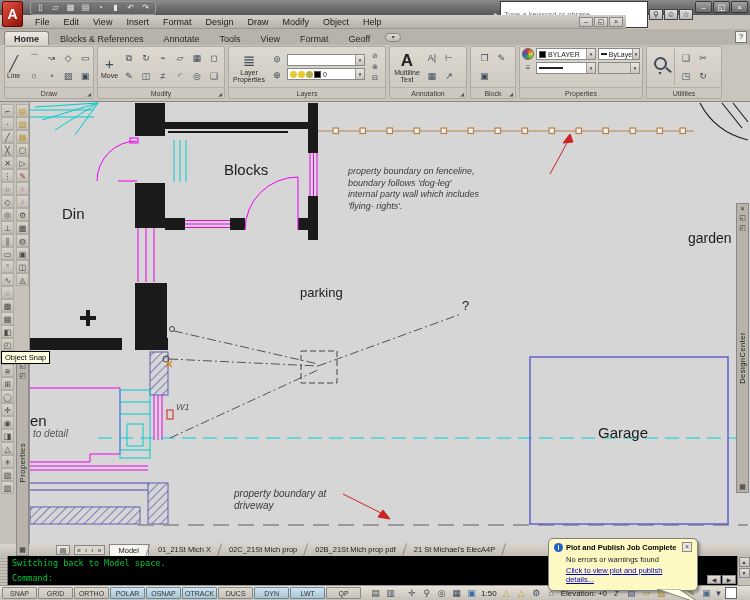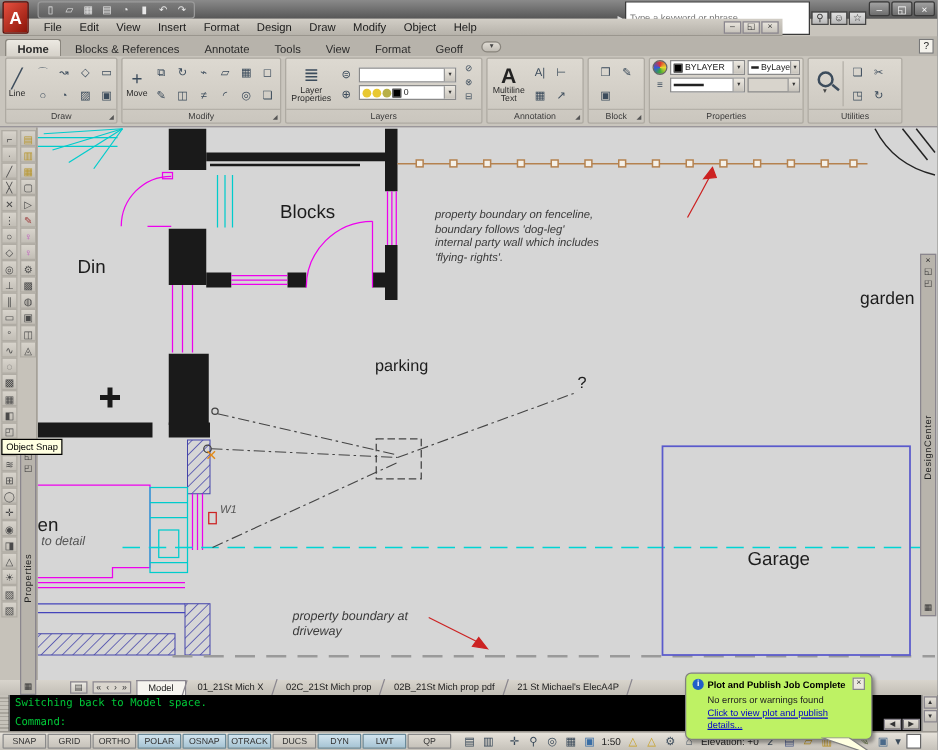--- a/index.html
+++ b/index.html
@@ -113,21 +113,21 @@
   .tg { min-width:35px; height:12px; border:1px solid #8a8a8a; background:linear-gradient(#dedad2,#c6c2ba);
     font-size:7px; color:#333; display:flex; align-items:center; justify-content:center; border-radius:1px; margin-right:1px; padding:0 2px; }
   .tg.on { background:linear-gradient(#d2e4ee,#a6c4d4); border-color:#6a8a9a; }
   .sic { width:15px; height:13px; font-size:9px; line-height:13px; text-align:center; color:#3a4a5a; }
   .sgap { width:6px; }
   .stext { font-size:8px; color:#222; padding:0 2px; white-space:nowrap; }
   .cleanscr { width:12px; height:12px; background:#fff; border:1px solid #666; margin-left:2px; }
 
   
   .balloon { position:absolute; left:548px; top:538px; width:150px; z-index:100;
-    background:#bef264; border:1px solid #808080; border-radius:5px; box-shadow:2px 2px 3px rgba(0,0,0,.35); padding:3px 5px 4px; }
+    background:#fef9c3; border:1px solid #808080; border-radius:5px; box-shadow:2px 2px 3px rgba(0,0,0,.35); padding:3px 5px 4px; }
   .bhead { display:flex; align-items:center; }
   .binfo { width:9px; height:9px; border-radius:50%; background:#2060c8; color:#fff; font-size:7px; line-height:9px; text-align:center; font-weight:bold; margin-right:3px; flex:none; }
   .btitle { font-size:7.5px; font-weight:bold; color:#000; white-space:nowrap; }
   .bclose { margin-left:auto; width:10px; height:10px; border:1px solid #888; background:#ece9e0; font-size:7px; line-height:8px; text-align:center; color:#333; flex:none; }
   .bbody { margin:3px 0 0 12px; font-size:7.5px; color:#222; }
   .blink { font-size:7.5px; color:#0000cc; text-decoration:underline; margin-left:12px; display:inline-block; margin-top:2px; }
   .btail { position:absolute; left:100px; top:100%; margin-top:-1px; }
 </style>
 </head>
 <body>
@@ -511,21 +511,21 @@
         <path d="M 670 1 Q 685 30 718 38"></path>
         <line x1="692" y1="1" x2="712" y2="26"></line>
         <line x1="703" y1="1" x2="718" y2="20"></line>
       </g>
     </svg>
 
     <div class="dlabel" style="left:32px;top:103px;font-size:15px;">Din</div>
     <div class="dlabel" style="left:194px;top:59px;font-size:15px;">Blocks</div>
     <div class="dlabel" style="left:270px;top:183px;font-size:13px;">parking</div>
     <div class="dlabel" style="left:658px;top:128px;font-size:14px;">garden</div>
-    <div class="dlabel" style="left:568px;top:337px;font-size:15px;">Garage</div>
+    <div class="dlabel" style="left:568px;top:322px;font-size:15px;">Garage</div>
     <div class="dlabel" style="left:432px;top:196px;font-size:13px;">?</div>
     <div class="dlabel" style="left:146px;top:300px;font-size:9px;color:#555;font-style:italic;">W1</div>
     <div class="dlabel" style="left:0px;top:310px;font-size:15px;">en</div>
     <div class="dlabel" style="left:3px;top:326px;font-size:10px;font-style:italic;color:#555;">to detail</div>
     <div class="note" style="left:204px;top:386px;font-size:10px;">
       <div>property boundary at</div>
       <div>driveway</div>
     </div>
     <div class="note" style="left:318px;top:64px;">
       <div>property boundary on fenceline,</div>

